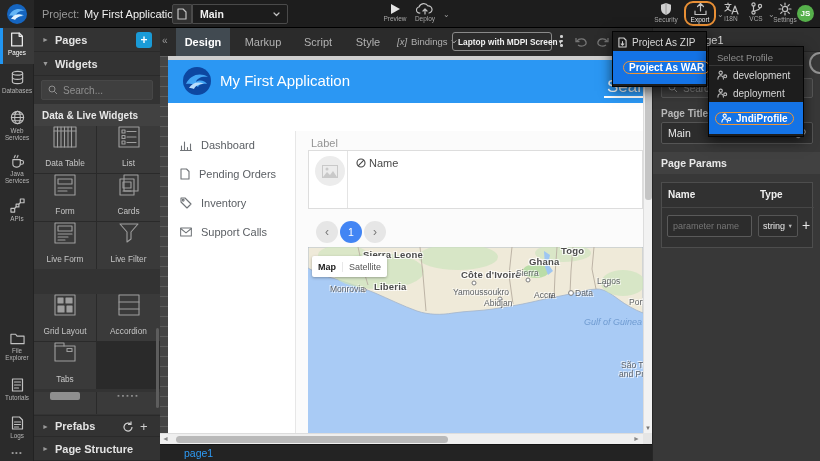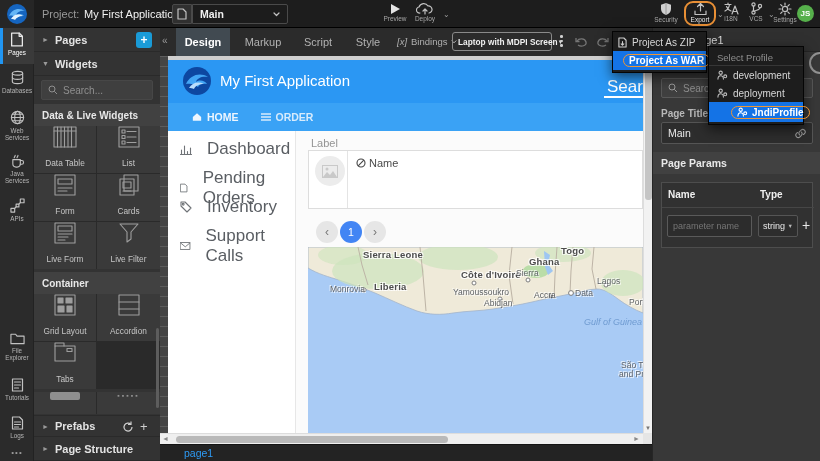--- a/index.html
+++ b/index.html
@@ -32,21 +32,21 @@
   .srch{display:flex;align-items:center;gap:5px;background:#3f3f3f;border:1px solid #474747;border-radius:2px;padding:0 6px;color:#8f8f8f;font-size:10px}
   .srch input{background:transparent;border:none;outline:none;color:#bbb;font-size:10px;width:80px;font-family:"Liberation Sans",sans-serif}
   .srch input::placeholder{color:#8f8f8f}
   
   .ctoolbar{left:160px;top:28px;width:492px;height:28px;background:#2b2b2b;z-index:6}
   .ctab{position:absolute;top:0;height:28px;display:flex;align-items:center;justify-content:center;color:#b2b2b2;font-size:11px}
   .ctab.act{background:#414a51;color:#fff;font-weight:bold}
   
   .ruler{left:160px;top:56px;width:8px;height:377px;background:#454545;background-image:repeating-linear-gradient(to bottom,#5d5d5d 0 1px,transparent 1px 10px);z-index:4}
   .designer{left:168px;top:56px;width:475px;height:377px;background:#fff;z-index:4;overflow:hidden}
-  .appmenu-it{position:absolute;display:flex;align-items:center;gap:15px;color:#5a5e63;font-size:17px;font-weight:500}
+  .appmenu-it{position:absolute;display:flex;align-items:center;gap:9px;color:#5a5e63;font-size:11px;font-weight:500}
   .pgc{position:absolute;width:22px;height:22px;border-radius:50%;background:#e6e6e6;color:#777;display:flex;align-items:center;justify-content:center;font-size:12px}
   .pgc.cur{background:#4285f4;color:#fff;font-size:10.5px}
   
   .map{position:absolute;overflow:hidden;background:#a9cbf5}
   .mlc{position:absolute;font-size:9.5px;font-weight:bold;color:#4c4c4c;letter-spacing:.2px;white-space:nowrap;text-shadow:1px 1px 0 rgba(255,255,255,.8),-1px -1px 0 rgba(255,255,255,.8),1px -1px 0 rgba(255,255,255,.8),-1px 1px 0 rgba(255,255,255,.8)}
   .mlb{position:absolute;font-size:8.5px;color:#5f6368;white-space:nowrap;text-shadow:1px 1px 0 rgba(255,255,255,.85),-1px -1px 0 rgba(255,255,255,.85)}
   .mwater{position:absolute;font-size:9px;font-style:italic;color:#6f9bd1;white-space:nowrap}
   .mapctl{position:absolute;left:4px;top:9px;height:21px;background:#fff;border-radius:2px;box-shadow:0 1px 3px rgba(0,0,0,.3);display:flex;align-items:center;font-size:9px}
   
   .vscroll{left:643px;top:56px;width:9px;height:377px;background:#f2f2f2;border-left:1px solid #ddd;z-index:5}
@@ -279,21 +279,20 @@
           </svg>
         <span class="wlb">Live Form</span>
       </div>
       <div class="wtile">
         <svg width="22" height="22" viewBox="0 0 22 22" class="wic">
             <path d="M2 2h18l-7 8v7l-4 3v-10z"></path>
           </svg>
         <span class="wlb">Live Filter</span>
       </div>
     </div>
-    <div class="sechdr" style="top:244px">Container</div>
     <div class="wgrid" style="top:266px">
       <div class="wtile">
         <svg width="22" height="22" viewBox="0 0 22 22" class="wic">
             <rect x="1" y="1" width="20" height="20"></rect>
             <rect x="4" y="4" width="5" height="5" fill="#9e9e9e"></rect>
             <rect x="12" y="4" width="6" height="5" fill="#9e9e9e"></rect>
             <rect x="4" y="12" width="6" height="6" fill="#9e9e9e"></rect>
             <rect x="13" y="12" width="5" height="6" fill="#9e9e9e"></rect>
           </svg>
         <span class="wlb">Grid Layout</span>
@@ -379,34 +378,20 @@
       <svg class="a" style="left:14px;top:6px" width="30" height="30" viewBox="0 0 30 30">
           <circle cx="15" cy="15" r="14" fill="#0d47a1"></circle>
           <path d="M4 18c4-9 14-12 22-7-6-1-11 1-12 5 4-3 9-1 11 2-4-1-8 0-9 3-3-3-8-4-12-3z" fill="#42a5f5"></path>
           <path d="M7 22c3-5 9-7 15-4-5 0-9 2-10 5-2-1-3-1-5-1z" fill="#bbdefb"></path>
         </svg>
       <span class="a" style="left:52px;top:12px;font-size:15px;color:#fff">My First Application</span>
       <span class="a" style="left:439px;top:17px;font-size:17px;color:#fff">Search</span>
       <div class="a" style="left:436px;top:36px;width:46px;height:2px;background:#fff"></div>
     </div>
 
-    <div class="a" style="left:0;top:47px;width:475px;height:28px;background:#3aa2f5;display:flex;align-items:center;gap:22px;padding-left:24px">
-      <span style="display:flex;align-items:center;gap:5px;color:#eef6fe;font-size:10.5px;font-weight:bold">
-        <svg width="10" height="10" viewBox="0 0 12 11">
-            <path d="M1 5.5L6 1l5 4.5V10H1z" fill="#eef6fe"></path>
-          </svg>
-        <span>HOME</span>
-      </span>
-      <span style="display:flex;align-items:center;gap:5px;color:#d7ebfc;font-size:10.5px;font-weight:bold">
-        <svg width="10" height="8" viewBox="0 0 10 8">
-            <path d="M0 1h10M0 4h10M0 7h10" stroke="#d7ebfc" stroke-width="1.3"></path>
-          </svg>
-        <span>ORDER</span>
-      </span>
-    </div>
 
     <div class="a" style="left:0;top:75px;width:475px;height:302px;background:#fbfbfb">
       <div class="a" style="left:0;top:0;width:128px;height:302px;background:#fff;border-right:1px solid #e7e7e7">
         <div class="appmenu-it" style="left:12px;top:8px">
           <svg width="12" height="11" viewBox="0 0 12 11" class="gic">
               <path d="M1.5 10V6M4.5 10V2M7.5 10V7.5M10.5 10V4M0.5 10.5h11"></path>
             </svg>
           <span>Dashboard</span>
         </div>
         <div class="appmenu-it" style="left:12px;top:37px">
@@ -490,20 +475,24 @@
         <span class="mlb" style="left:208px;top:21px">Sierra</span>
         <span class="mlc" style="left:221px;top:9px">Ghana</span>
         <span class="mlb" style="left:226px;top:43px">Accra</span>
         <span class="mlc" style="left:253px;top:-2px">Togo</span>
         <span class="mlb" style="left:267px;top:41px">Data</span>
         <span class="mlb" style="left:289px;top:29px">Lagos</span>
         <span class="mlb" style="left:321px;top:50px">Port</span>
         <span class="mwater" style="left:276px;top:70px">Gulf of Guinea</span>
         <span class="mlb" style="left:313px;top:113px">São Tomé</span>
         <span class="mlb" style="left:311px;top:122px">and Príncipe</span>
+        <div class="mapctl">
+          <span style="padding:0 6px;font-weight:bold;color:#1a1a1a">Map</span>
+          <span style="border-left:1px solid #e8e8e8;padding:0 6px;color:#565656">Satellite</span>
+        </div>
       </div>
     </div>
   </div>
 
   <div class="a vscroll">
     <div class="a" style="left:1px;top:4px;width:7px;height:140px;background:#c5c5c5;border-radius:3px"></div>
     <div class="a" style="left:1px;bottom:2px;color:#777;font-size:6px">▼</div>
   </div>
   <div class="a hscroll">
     <span class="a" style="left:2px;top:1px;color:#888;font-size:7px">◄</span>
@@ -548,21 +537,21 @@
   </div>
 
   <div class="a menu" style="left:612px;top:31px;width:95px;padding:2px 0">
     <div class="mi" style="height:17px">
       <svg width="9" height="11" viewBox="0 0 10 12" class="ico" style="stroke:#cfcfcf">
           <path d="M1 1h5.5L9 3.5V11H1z"></path>
           <path d="M5 5v4M3.5 7.5L5 9l1.5-1.5"></path>
         </svg>
       <span>Project As ZIP</span>
     </div>
-    <div class="mi sel" style="height:19px;padding-right:3px">
+    <div class="mi sel" style="height:33px;padding-right:3px">
       <svg width="9" height="11" viewBox="0 0 10 12">
           <path d="M1 1h5.5L9 3.5V11H1z" fill="#fff"></path>
         </svg>
       <span class="oval">Project As WAR</span>
       <span style="margin-left:auto;font-size:7px">▶</span>
     </div>
   </div>
 
   <div class="a menu" style="left:708px;top:46px;width:96px;padding:2px 0">
     <div class="mi" style="height:17px;color:#8f8f8f;font-size:9.5px;border-bottom:1px solid #363636;padding-left:8px">Select Profile</div>
@@ -575,21 +564,21 @@
       <span>development</span>
     </div>
     <div class="mi" style="height:18px;padding-left:8px">
       <svg width="11" height="10" viewBox="0 0 12 11" class="ico" style="stroke:#bdbdbd">
           <circle cx="4" cy="3" r="1.8"></circle>
           <path d="M1 10c0-2.2 1.4-3.6 3-3.6S7 7.8 7 10"></path>
           <circle cx="9" cy="7" r="1.6"></circle>
         </svg>
       <span>deployment</span>
     </div>
-    <div class="mi sel" style="height:20px;padding-left:22px">
+    <div class="mi sel" style="height:32px;padding-left:6px">
       <span class="oval" style="display:flex;align-items:center;gap:4px">
         <svg width="11" height="10" viewBox="0 0 12 11" class="ico" style="stroke:#fff">
             <circle cx="4" cy="3" r="1.8"></circle>
             <path d="M1 10c0-2.2 1.4-3.6 3-3.6S7 7.8 7 10"></path>
             <circle cx="9" cy="7" r="1.6"></circle>
           </svg>
         <span>JndiProfile</span>
       </span>
     </div>
   </div>

